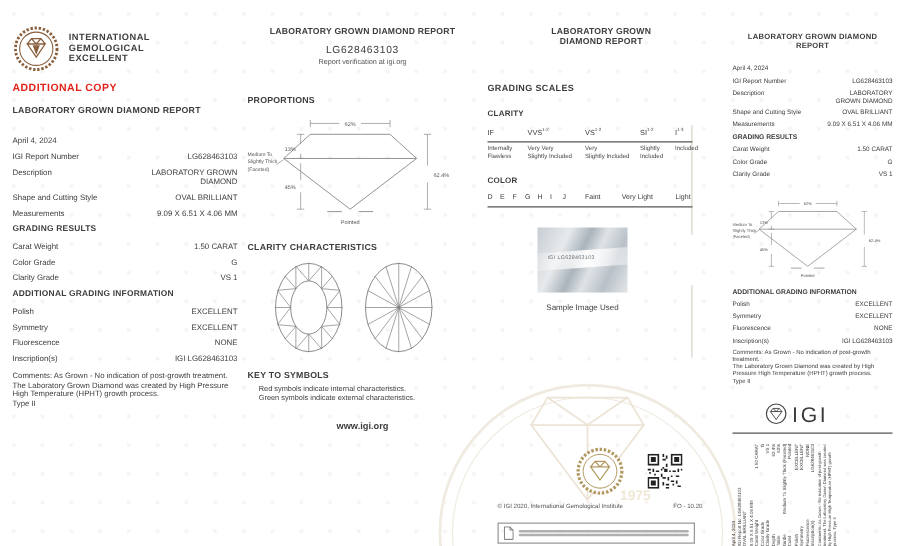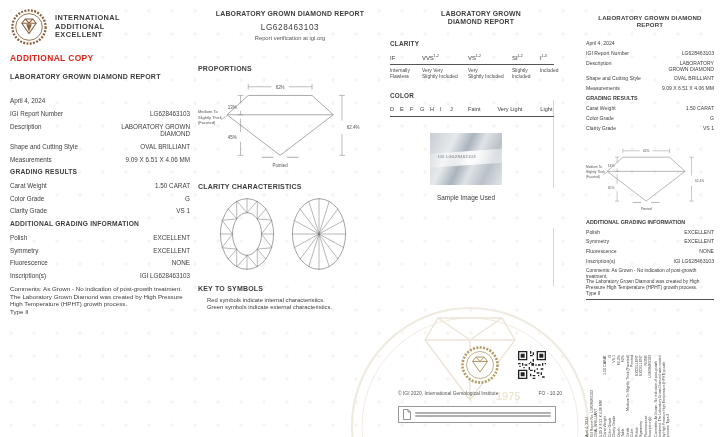--- a/index.html
+++ b/index.html
@@ -1,21 +1,21 @@
 <!DOCTYPE html>
 <html><head>
 <meta charset="utf-8">
 <style>
   html,body{margin:0;padding:0}
   body{position:relative;width:720px;height:437px;overflow:hidden;background:#fff;
        font-family:"Liberation Sans",sans-serif;color:#3d3d3d;-webkit-font-smoothing:antialiased}
   .tex{position:absolute;inset:0;pointer-events:none;
        background-image:radial-gradient(circle at 11px 11px,#f5f2ee 1.5px,transparent 1.8px);
        background-size:23px 23px;opacity:.8}
-  .panel{position:absolute;top:0;height:350px}
+  .panel{position:absolute;top:12px;height:350px}
   #p1{left:10px;width:180px}
   #p2{left:198px;width:184px}
   #p3{left:390px;width:182px}
   #p4{left:586px;width:128px}
 
   
   .brandrow{display:flex;align-items:center;margin-top:8px}
   .brandname{margin-left:7px;font-weight:bold;font-size:7.4px;line-height:8.8px;letter-spacing:.4px}
   .ecopy{margin-top:7px;font-weight:bold;font-size:8.4px;letter-spacing:.4px}
   .repttl{margin-top:10px;font-weight:bold;font-size:7px;letter-spacing:.2px}
@@ -104,21 +104,21 @@
 <div class="panel" id="p1">
   <div class="brandrow">
     <svg width="38" height="38" viewBox="0 0 40 40">
       <circle cx="20" cy="20" r="17.5" fill="#fff" stroke="#8a5f3c" stroke-width="2.4" stroke-dasharray="2 1.5"></circle>
       <circle cx="20" cy="20" r="14" fill="none" stroke="#8a5f3c" stroke-width=".9"></circle>
       <path d="M12.5 16 H27.5 L20 27 Z M12.5 16 L16 11.5 H24 L27.5 16 M16 11.5 L20 16 L24 11.5" fill="none" stroke="#8a5f3c" stroke-width="1.1"></path>
       <path d="M17 17 L20 25 L23 17 Z" fill="#8a5f3c"></path>
     </svg>
     <div class="brandname">
       <div>INTERNATIONAL</div>
-      <div>ADDITIONAL</div>
+      <div>GEMOLOGICAL</div>
       <div>EXCELLENT</div>
     </div>
   </div>
   <div class="ecopy red">ADDITIONAL COPY</div>
   <div class="repttl">LABORATORY GROWN DIAMOND REPORT</div>
 
   <div class="rows1">
     <div class="row">
       <span class="lbl">April 4, 2024</span>
     </div>
@@ -211,28 +211,30 @@
     <svg width="58" height="76" viewBox="0 0 60 78">
       <ellipse cx="30" cy="39" rx="27.5" ry="36.5" fill="none" stroke="#777" stroke-width=".7"></ellipse>
       <path d="M30 39 L58 39 M30 39 L55.9 53.2 M30 39 L49.8 65.2 M30 39 L40.7 73.2 M30 39 L30 76 M30 39 L19.3 73.2 M30 39 L10.2 65.2 M30 39 L4.1 53.2 M30 39 L2 39 M30 39 L4.1 24.8 M30 39 L10.2 12.8 M30 39 L19.3 4.8 M30 39 L30 2 M30 39 L40.7 4.8 M30 39 L49.8 12.8 M30 39 L55.9 24.8" fill="none" stroke="#777" stroke-width=".55"></path>
     </svg>
   </div>
 
   <div class="keyh">KEY TO SYMBOLS</div>
   <div class="keyl">Red symbols indicate internal characteristics.</div>
   <div class="keyl">Green symbols indicate external characteristics.</div>
 
+  <div class="site">www.igi.org</div>
 </div>
 
 <div class="panel" id="p3">
   <div class="hdr3">
     <div>LABORATORY GROWN</div>
     <div>DIAMOND REPORT</div>
   </div>
 
+  <div class="gsh">GRADING SCALES</div>
   <div class="subh">CLARITY</div>
 
   <div class="ctab">
     <div class="crow">
       <span class="c c0"><span>IF</span><sup></sup></span>
       <span class="c c1"><span>VVS</span><sup>1-2</sup></span>
       <span class="c c2"><span>VS</span><sup>1-2</sup></span>
       <span class="c c3"><span>SI</span><sup>1-2</sup></span>
       <span class="c c4"><span>I</span><sup>1-3</sup></span>
     </div>
@@ -380,20 +382,27 @@
       <span class="val">IGI LG628463103</span>
     </div>
     <div class="cm4">
       <span>Comments:</span>
       <span>As Grown - No indication of post-growth treatment.</span>
       <div>The Laboratory Grown Diamond was created by High Pressure High Temperature (HPHT) growth process.</div>
       <div>Type II</div>
     </div>
   </div>
 
+  <div class="logo4">
+    <svg style="margin:0 auto" width="78" height="26" viewBox="0 0 110 32">
+      <circle cx="14" cy="16" r="11" fill="none" stroke="#4a4a4a" stroke-width="1.4"></circle>
+      <path d="M7.5 13.5 H20.5 L14 22.5 Z M7.5 13.5 L10.5 10 H17.5 L20.5 13.5 M10.5 10 L14 13.5 L17.5 10" fill="none" stroke="#4a4a4a" stroke-width="1.1"></path>
+      <text x="32" y="25.5" font-size="24" letter-spacing="3" fill="#3a3a3a">IGI</text>
+    </svg>
+  </div>
   <div class="logoline"></div>
 </div>
 
 <div class="rot">
   <div class="l">April 4, 2024</div>
   <div class="l">IGI Report No. LG628463103</div>
   <div class="l">OVAL BRILLIANT</div>
   <div class="l">9.09 X 6.51 X 4.06 MM</div>
   <div class="wr">
       <span>Carat Weight</span>

